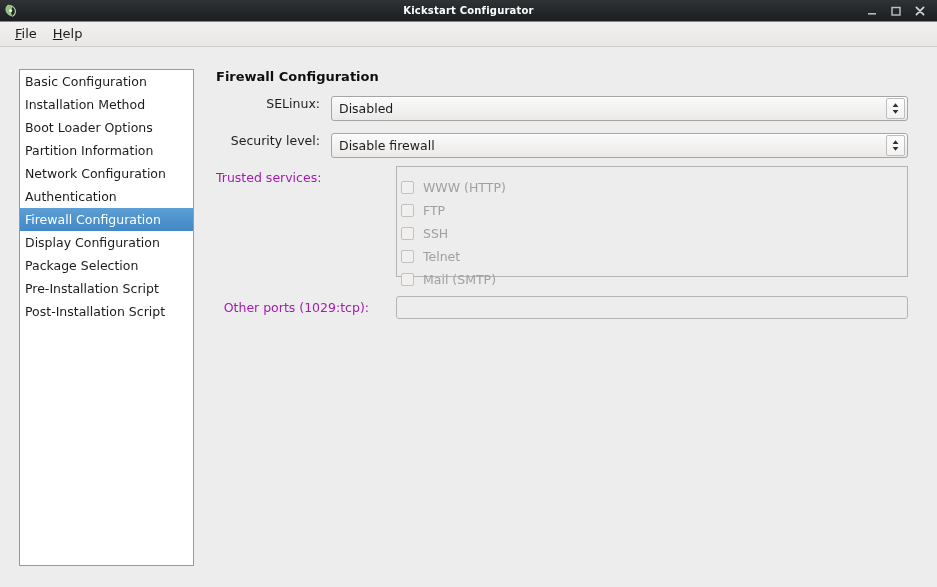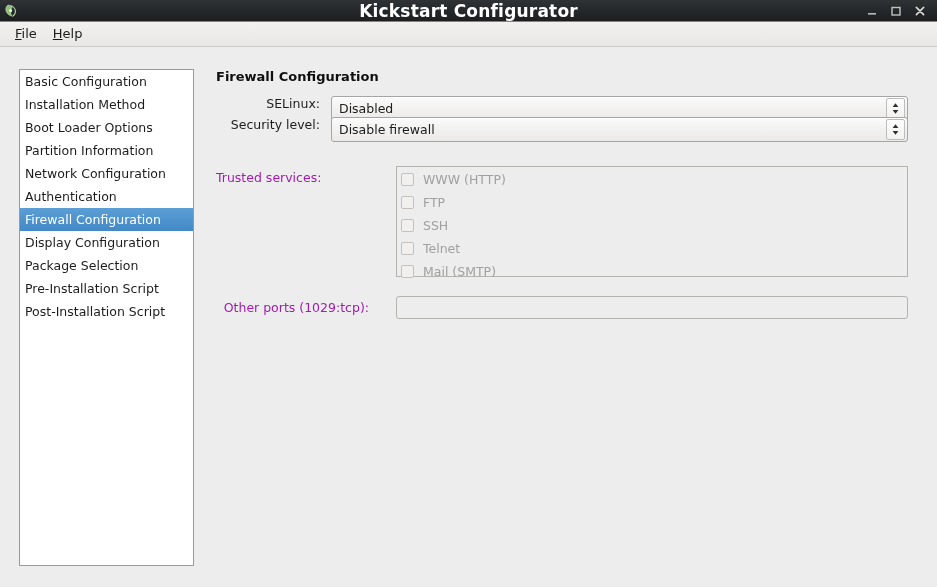--- a/index.html
+++ b/index.html
@@ -36,21 +36,21 @@
     align-items: center;
     justify-content: center;
   }
   .win-icon svg { display: block; }
   .title-text {
     position: absolute;
     left: 0; right: 0;
     text-align: center;
     color: #ffffff;
     font-weight: bold;
-    font-size: 17px;
+    font-size: 10px;
     letter-spacing: 0.2px;
     pointer-events: none;
   }
   .win-buttons {
     margin-left: auto;
     display: flex;
     align-items: center;
     gap: 11px;
     padding-right: 11px;
     position: relative;
@@ -292,36 +292,36 @@
         <div class="combo-text">Disabled</div>
         <div class="combo-arrow">
           <svg width="9" height="13" viewBox="0 0 9 13" aria-hidden="true">
             <path d="M4.5 1.2 L7.4 5.1 L1.6 5.1 Z" fill="#303030"></path>
             <path d="M4.5 11.8 L1.6 7.9 L7.4 7.9 Z" fill="#303030"></path>
           </svg>
         </div>
       </div>
     </div>
 
-    <div class="form-row" style="left:0; top:69px; width:692px;">
+    <div class="form-row" style="left:0; top:85px; width:692px;">
       <div class="row-label" style="width:104px;">Security level:</div>
       <div class="combo" style="margin-left:11px; width:577px;">
         <div class="combo-text">Disable firewall</div>
         <div class="combo-arrow">
           <svg width="9" height="13" viewBox="0 0 9 13" aria-hidden="true">
             <path d="M4.5 1.2 L7.4 5.1 L1.6 5.1 Z" fill="#303030"></path>
             <path d="M4.5 11.8 L1.6 7.9 L7.4 7.9 Z" fill="#303030"></path>
           </svg>
         </div>
       </div>
     </div>
 
     <div class="row-label dim" style="position:absolute; left:0; top:122px; width:104px;">Trusted services:</div>
 
-    <div class="svc-frame" style="left:180px; top:118px; width:512px; height:111px; padding-top:1px;">
+    <div class="svc-frame" style="left:180px; top:118px; width:512px; height:111px; padding-top:9px;">
       <div class="svc-row">
         <div class="cbox"></div>
         <div class="svc-label">WWW (HTTP)</div>
       </div>
       <div class="svc-row">
         <div class="cbox"></div>
         <div class="svc-label">FTP</div>
       </div>
       <div class="svc-row">
         <div class="cbox"></div>

